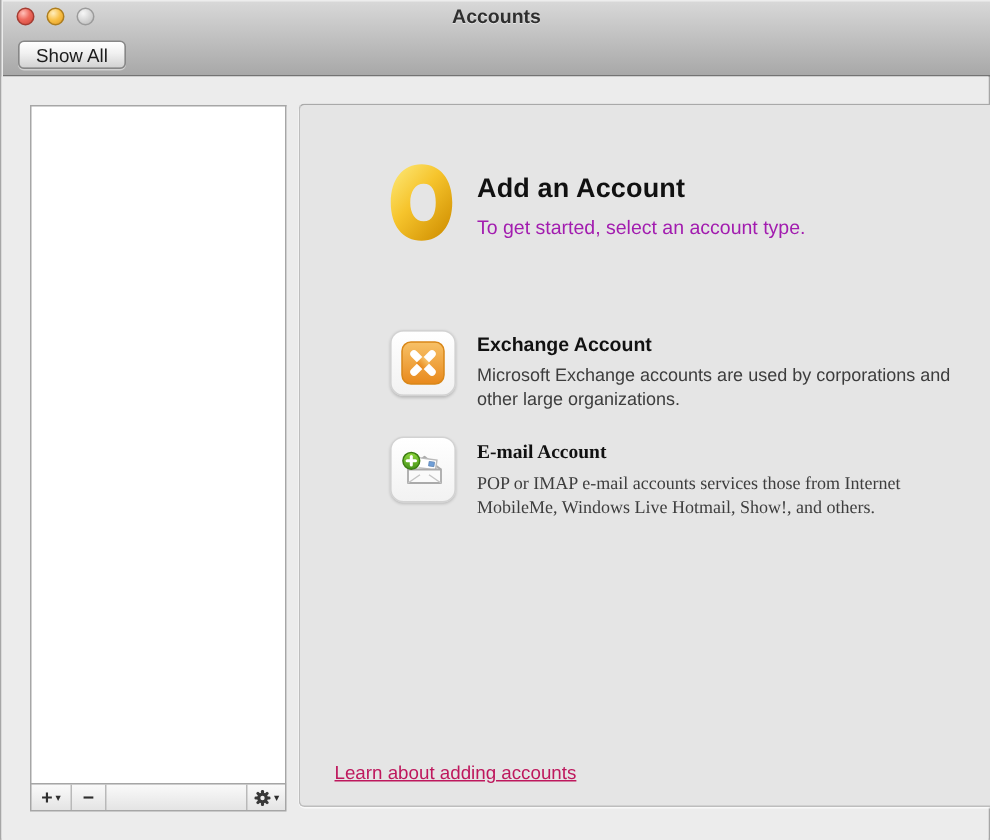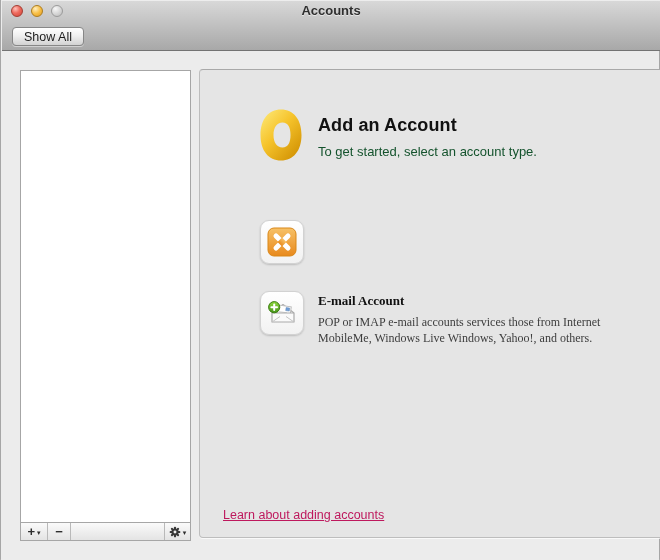--- a/index.html
+++ b/index.html
@@ -89,21 +89,21 @@
     background: #e5e5e5;
     border: 1px solid #bdbdbd;
     border-top-color: #a9a9a9;
     border-radius: 4px;
     box-shadow: 0 1px 0 rgba(255,255,255,.7);
   }
   .panel-header { position: absolute; left: 60px; top: 39px; display: flex; }
   .outlook-logo { width: 42px; height: 52px; flex: 0 0 auto; }
   .header-text { margin-left: 16px; padding-top: 6px; }
   .header-title { font-size: 18px; font-weight: 700; color: #111; letter-spacing: .1px; }
-  .header-subtitle { margin-top: 8px; font-size: 13px; color: #14532d; }
+  .header-subtitle { margin-top: 8px; font-size: 13px; color: #a21caf; }
 
   .option-row { position: absolute; left: 60px; display: flex; cursor: default; }
   .option-exchange { top: 150px; }
   .option-email { top: 221px; font-family: Liberation Serif, serif; }
   .tile {
     width: 44px; height: 44px; flex: 0 0 auto;
     background: linear-gradient(#ffffff, #f2f2f2);
     border: 1px solid #d2d2d2;
     border-radius: 9px;
     box-shadow: 0 1px 2px rgba(0,0,0,.18);
@@ -195,20 +195,25 @@
             </defs>
             <rect x="1" y="1" width="28" height="28" rx="6" fill="url(#org)" stroke="#d98718"></rect>
             <g stroke="#ffffff" stroke-width="5" stroke-linecap="round">
               <line x1="9" y1="9" x2="21" y2="21"></line>
               <line x1="21" y1="9" x2="9" y2="21"></line>
             </g>
             <rect x="11.8" y="11.8" width="6.4" height="6.4" transform="rotate(45 15 15)" fill="url(#org)"></rect>
           </svg>
         </div>
         <div class="option-text">
+          <div class="option-title">Exchange Account</div>
+          <div class="option-desc">
+            <div class="desc-line">Microsoft Exchange accounts are used by corporations and</div>
+            <div class="desc-line">other large organizations.</div>
+          </div>
         </div>
       </div>
 
       <div class="option-row option-email">
         <div class="tile">
           <svg width="30" height="30" viewBox="0 0 30 30">
             <defs>
               <linearGradient id="grn" x1="0" y1="0" x2="0" y2="1">
                 <stop offset="0" stop-color="#8fd93c"></stop>
                 <stop offset="1" stop-color="#46941a"></stop>
@@ -231,21 +236,21 @@
             <g stroke="#ffffff" stroke-width="2" stroke-linecap="round">
               <line x1="7.2" y1="6.4" x2="7.2" y2="12"></line>
               <line x1="4.4" y1="9.2" x2="10" y2="9.2"></line>
             </g>
           </svg>
         </div>
         <div class="option-text">
           <div class="option-title">E-mail Account</div>
           <div class="option-desc">
             <div class="desc-line">POP or IMAP e-mail accounts services those from Internet</div>
-            <div class="desc-line">MobileMe, Windows Live Windows, Yahoo!, and others.</div>
+            <div class="desc-line">MobileMe, Windows Live Hotmail, Show!, and others.</div>
           </div>
         </div>
       </div>
 
       <a class="footer-link">Learn about adding accounts</a>
 
     </div>
   </div>
 </div>
 

